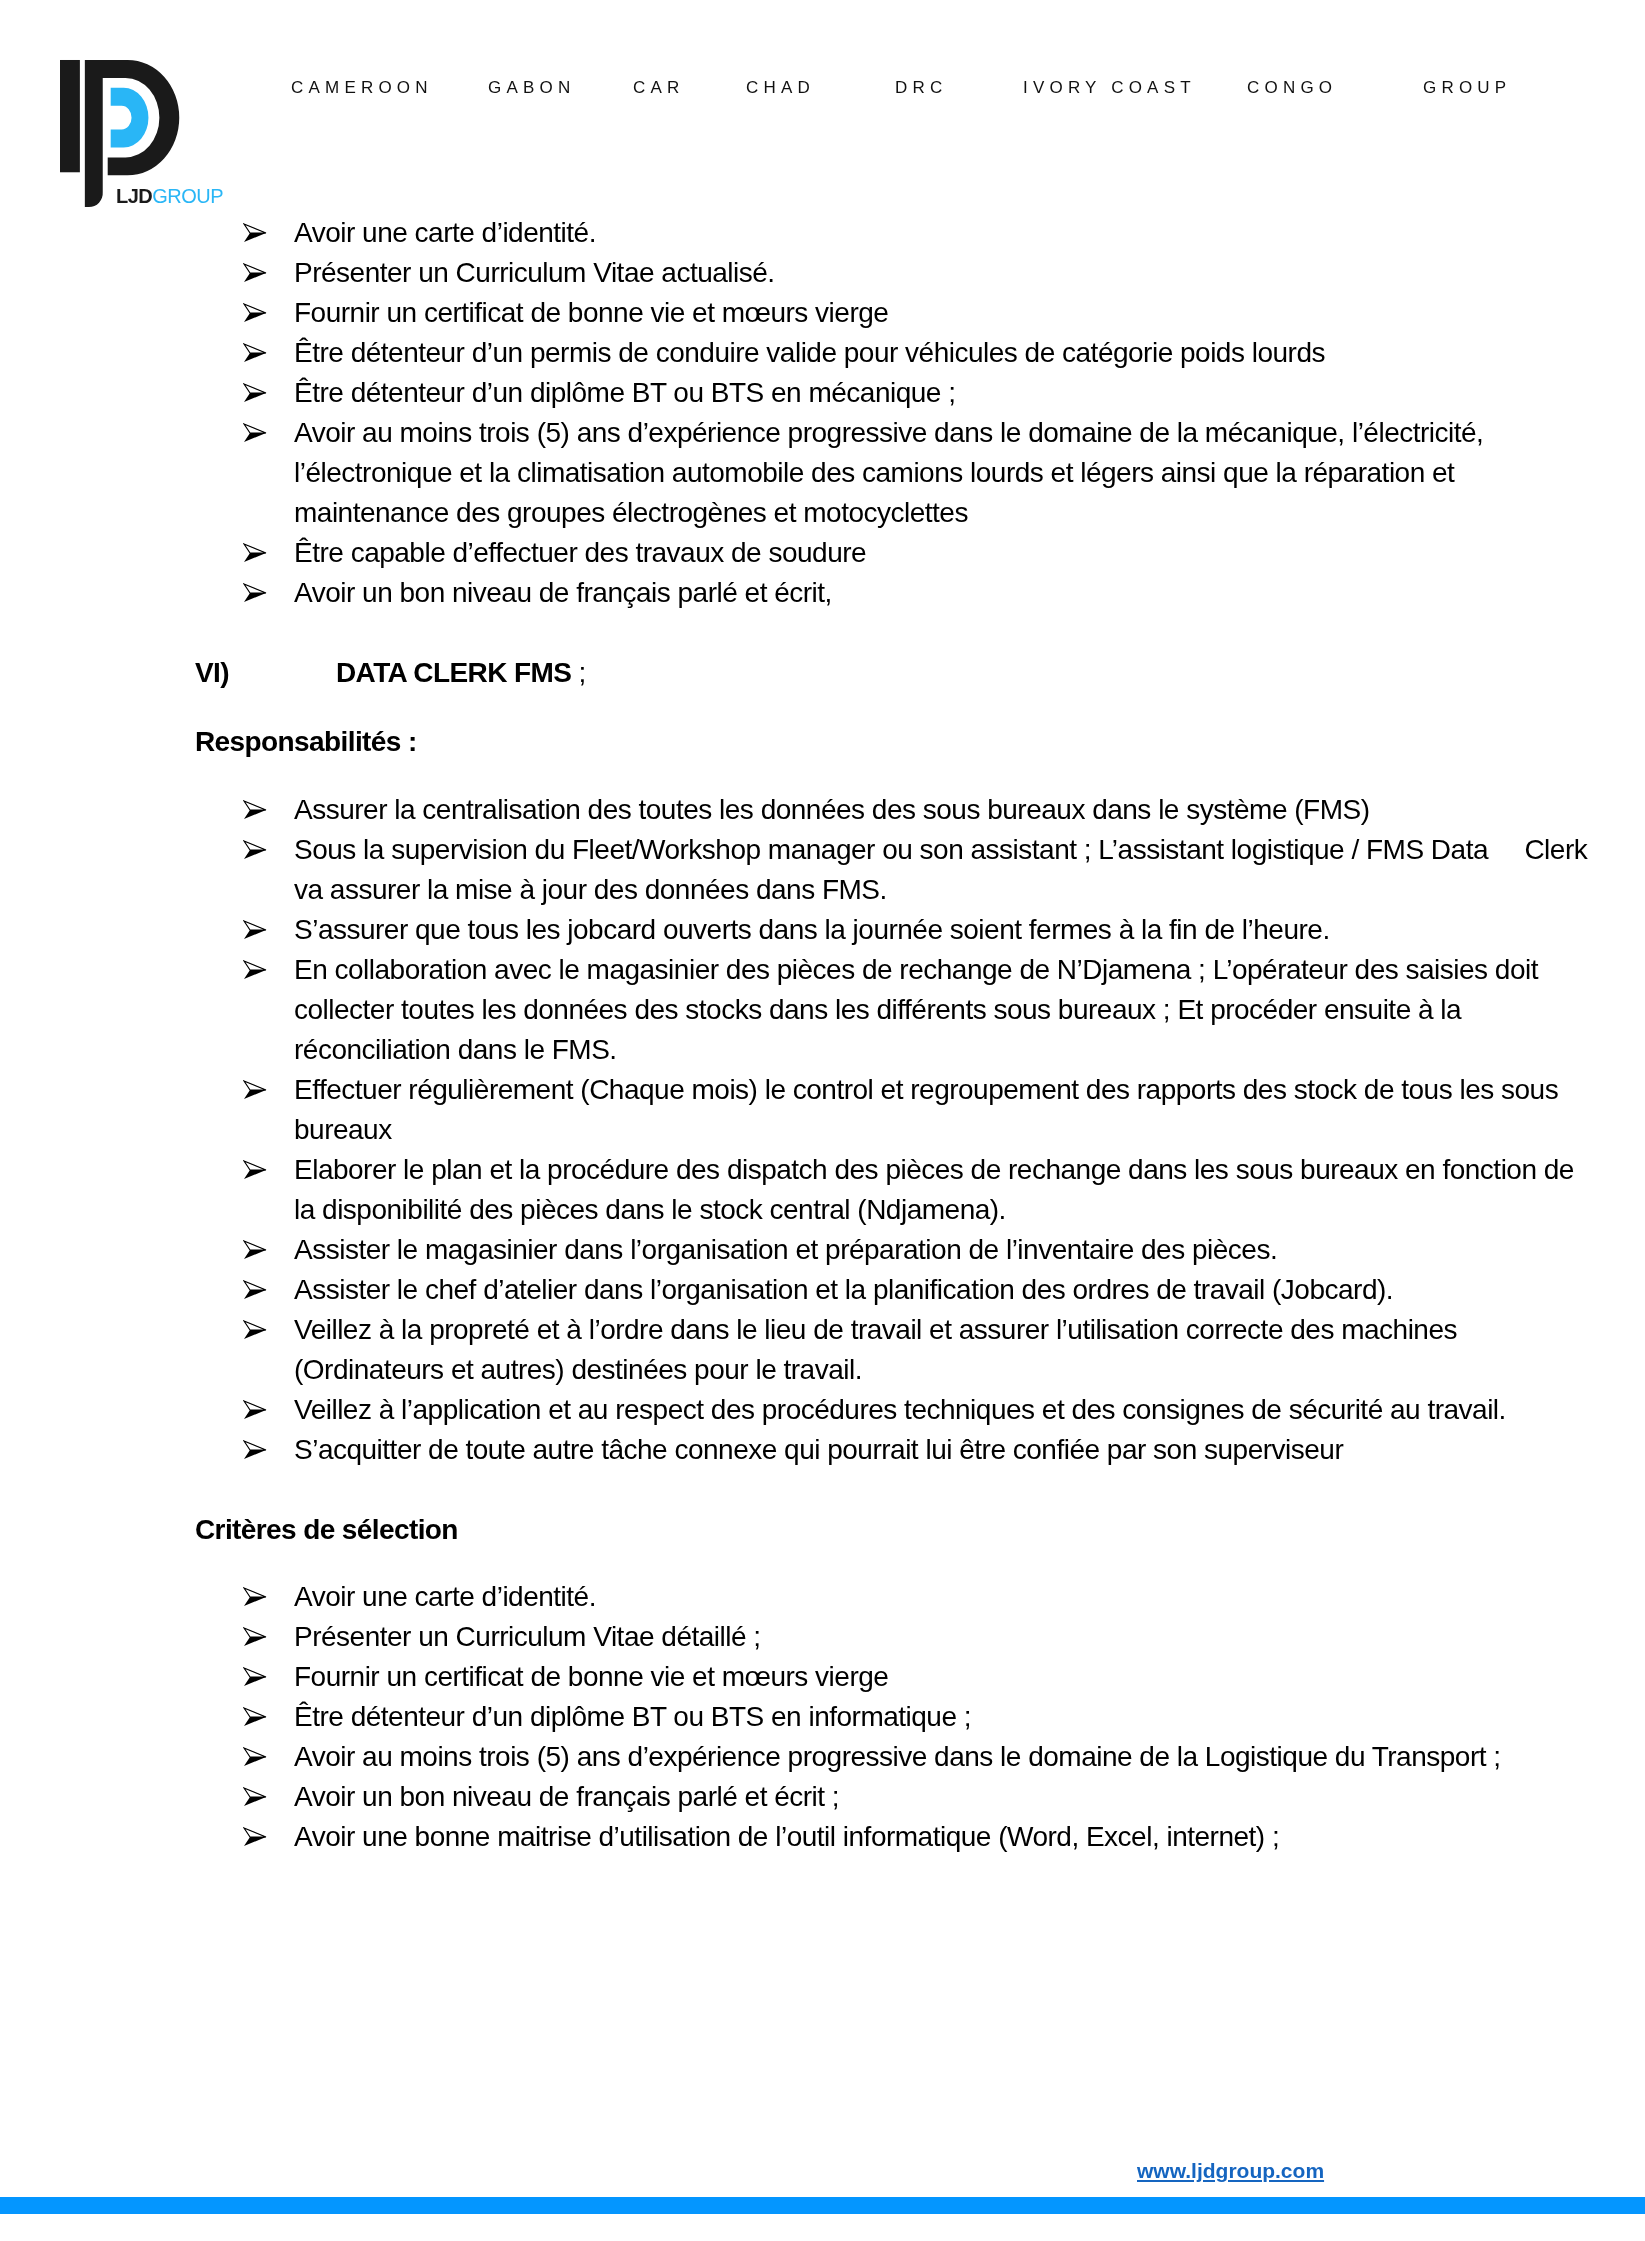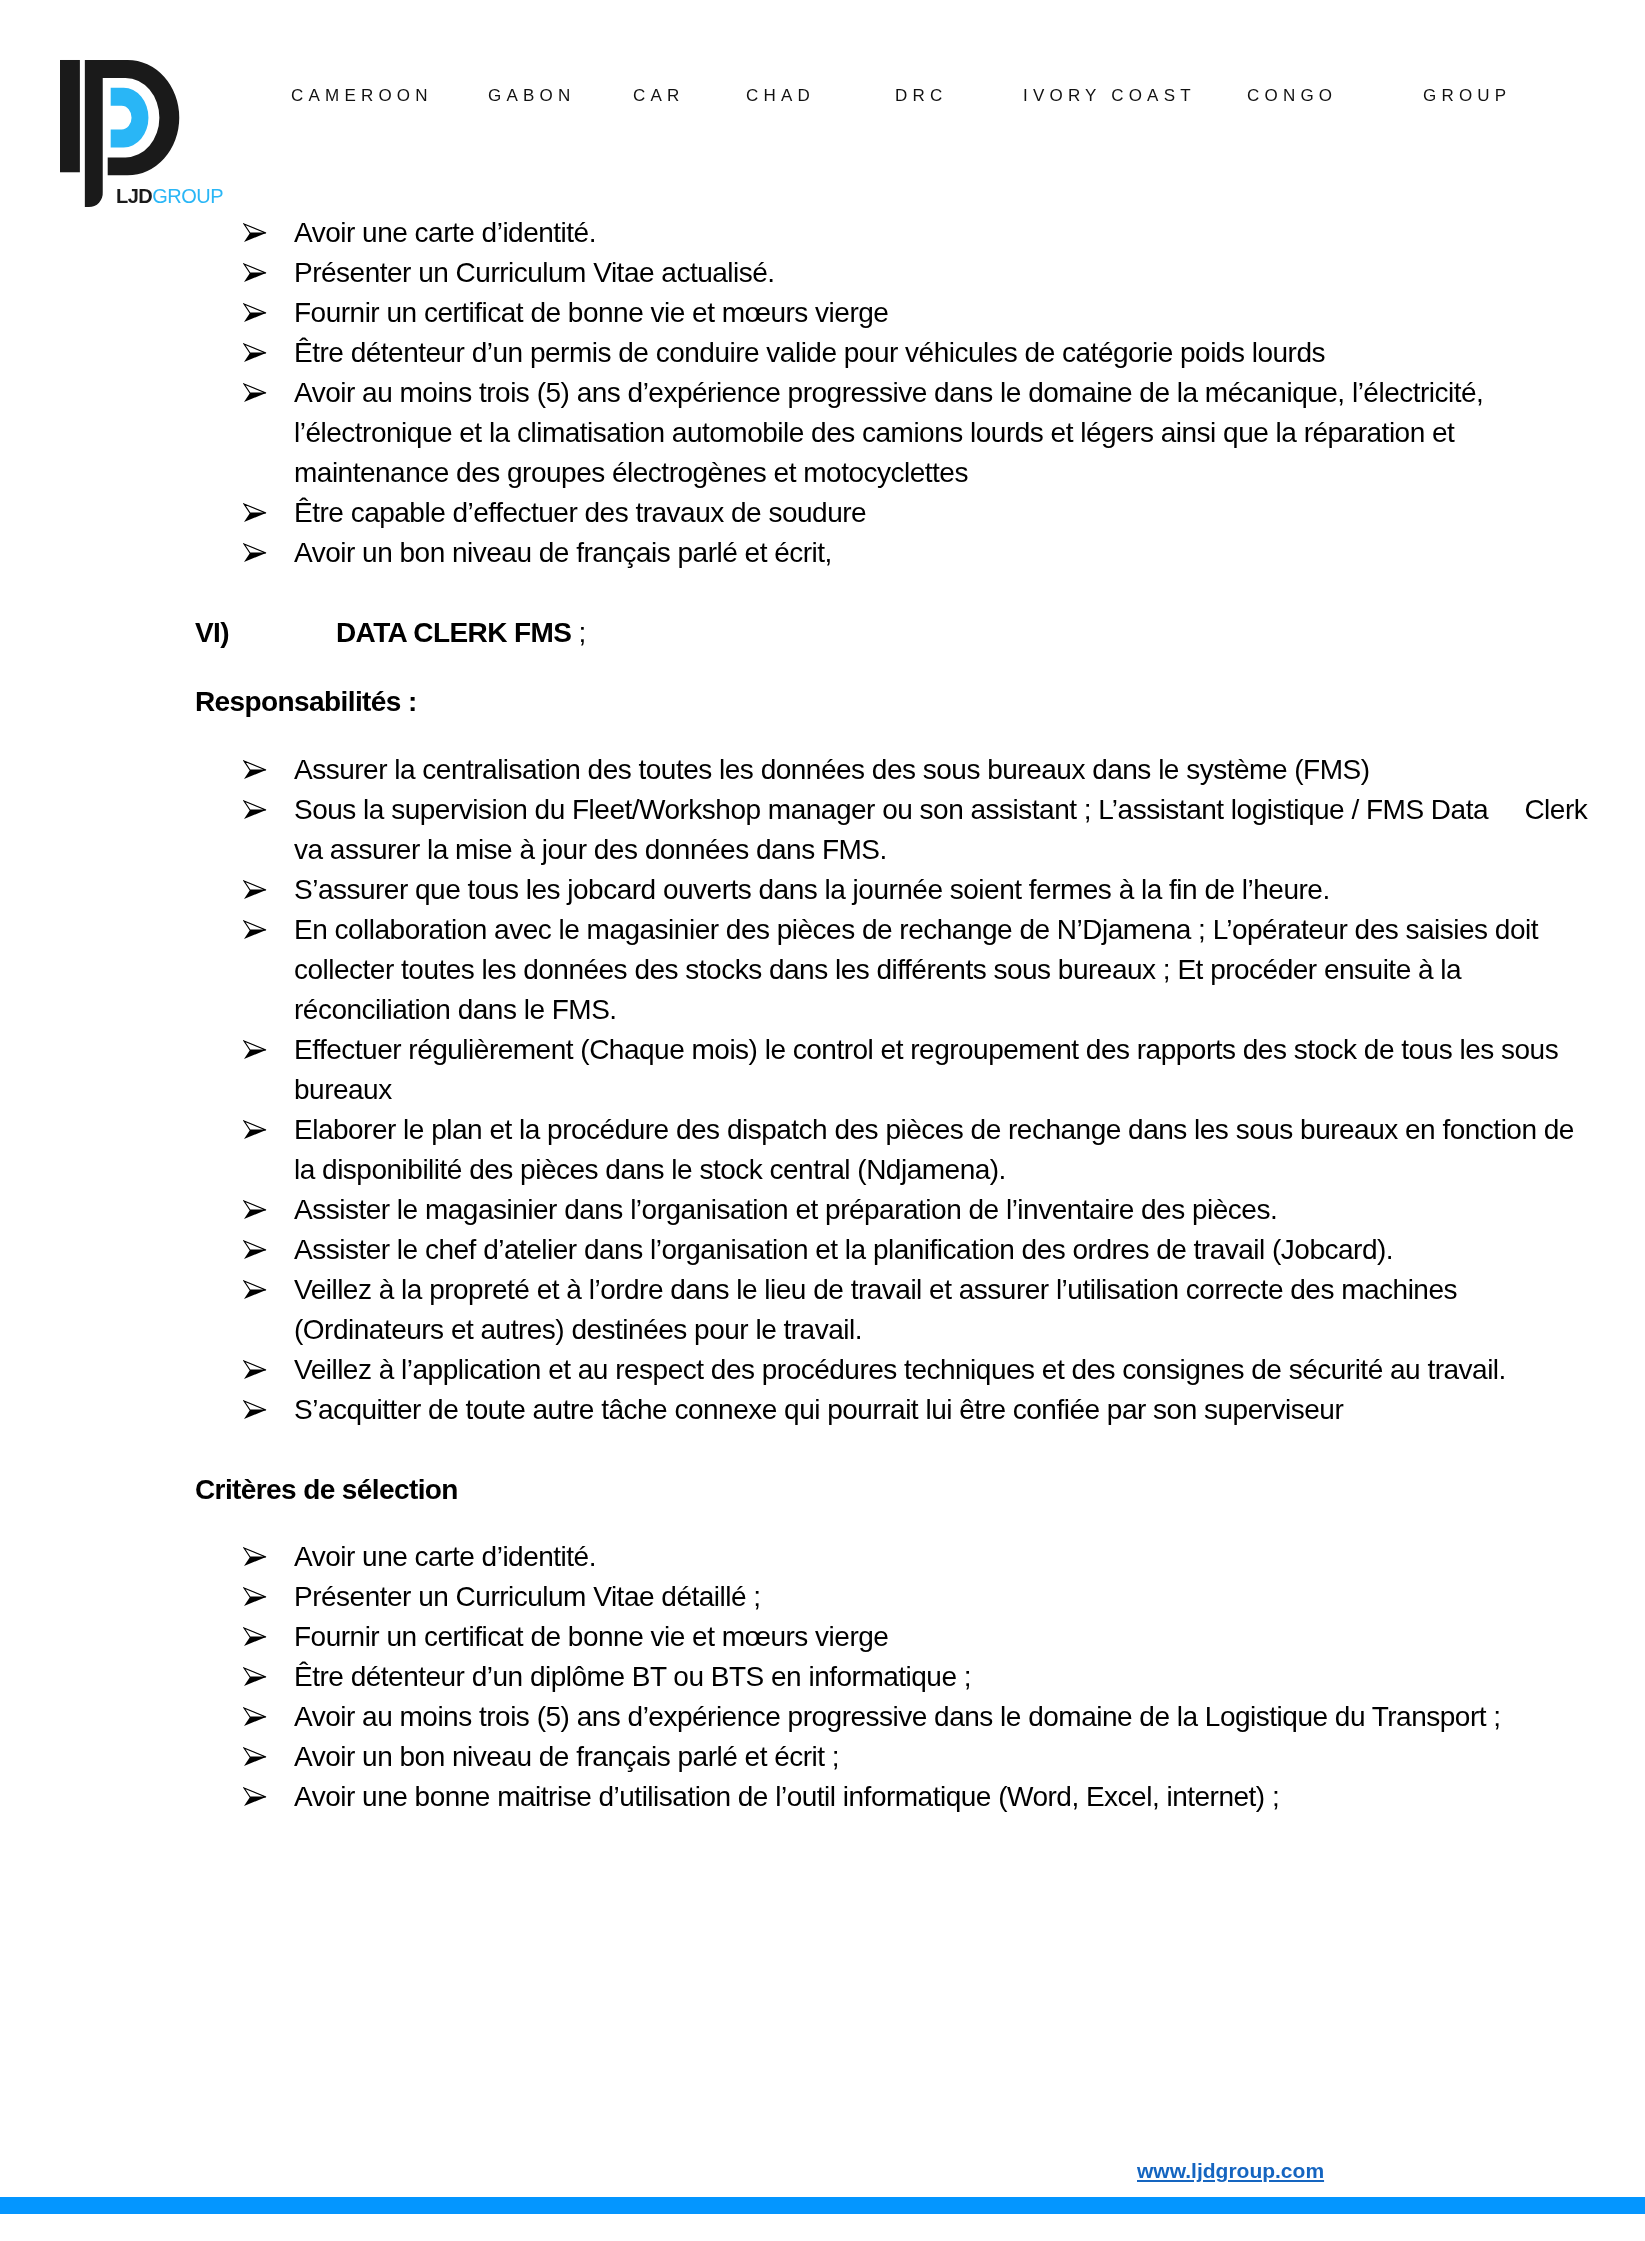--- a/index.html
+++ b/index.html
@@ -1,20 +1,20 @@
 <!DOCTYPE html>
 <html><head>
 <meta charset="utf-8">
 <style>
   html, body { margin:0; padding:0; background:#ffffff; }
   body { width:1646px; height:2242px; position:relative; overflow:hidden;
          font-family:"Liberation Sans", sans-serif; color:#000; }
   .logo { position:absolute; left:58px; top:58px; width:164px; height:159px; }
   .nav { position:absolute; top:70px; left:0; width:1646px; height:30px; }
-  .nav span { position:absolute; top:16px; font-size:17px; letter-spacing:5.2px; color:#111;
+  .nav span { position:absolute; top:8px; font-size:17px; letter-spacing:5.2px; color:#111;
               font-family:"Liberation Sans", sans-serif; }
   .content { position:absolute; left:0; top:213px; width:1646px; }
   .bullets { list-style:none; margin:0; padding:0; }
   .bullets li { position:relative; padding-left:294px; padding-right:54px;
                 font-size:28px; line-height:40px; letter-spacing:-0.5px; }
   .bullets li .arrow { position:absolute; left:243px; top:10px; width:24px; height:20px; }
   .heading { font-size:28px; font-weight:bold; line-height:40px; letter-spacing:-0.6px; }
   .sec-heading { position:relative; height:40px; }
   .sec-num { position:absolute; left:195px; font-weight:bold; }
   .sec-title { position:absolute; left:294px; font-weight:bold;margin-left:42px; }
@@ -59,20 +59,24 @@
           <path d="M1 1 L23 10 L7 10 Z" fill="#fff" stroke="#000" stroke-width="1.2"></path>
         </svg><span>Présenter un Curriculum Vitae actualisé.</span></li>
     <li><svg class="arrow" viewBox="0 0 24 20">
           <path d="M1 1 L23 10 L1 19 L7 10 Z" fill="#000"></path>
           <path d="M1 1 L23 10 L7 10 Z" fill="#fff" stroke="#000" stroke-width="1.2"></path>
         </svg><span>Fournir un certificat de bonne vie et mœurs vierge</span></li>
     <li><svg class="arrow" viewBox="0 0 24 20">
           <path d="M1 1 L23 10 L1 19 L7 10 Z" fill="#000"></path>
           <path d="M1 1 L23 10 L7 10 Z" fill="#fff" stroke="#000" stroke-width="1.2"></path>
         </svg><span>Être détenteur d’un permis de conduire valide pour véhicules de catégorie poids lourds</span></li>
+    <li><svg class="arrow" viewBox="0 0 24 20">
+          <path d="M1 1 L23 10 L1 19 L7 10 Z" fill="#000"></path>
+          <path d="M1 1 L23 10 L7 10 Z" fill="#fff" stroke="#000" stroke-width="1.2"></path>
+        </svg><span>Être détenteur d’un diplôme BT ou BTS en mécanique ;</span></li>
     <li><svg class="arrow" viewBox="0 0 24 20">
           <path d="M1 1 L23 10 L1 19 L7 10 Z" fill="#000"></path>
           <path d="M1 1 L23 10 L7 10 Z" fill="#fff" stroke="#000" stroke-width="1.2"></path>
         </svg><span>Avoir au moins trois (5) ans d’expérience progressive dans le domaine de la mécanique, l’électricité, l’électronique et la climatisation automobile des camions lourds et légers ainsi que la réparation et maintenance des groupes électrogènes et motocyclettes</span></li>
     <li><svg class="arrow" viewBox="0 0 24 20">
           <path d="M1 1 L23 10 L1 19 L7 10 Z" fill="#000"></path>
           <path d="M1 1 L23 10 L7 10 Z" fill="#fff" stroke="#000" stroke-width="1.2"></path>
         </svg><span>Être capable d’effectuer des travaux de soudure</span></li>
     <li><svg class="arrow" viewBox="0 0 24 20">
           <path d="M1 1 L23 10 L1 19 L7 10 Z" fill="#000"></path>

